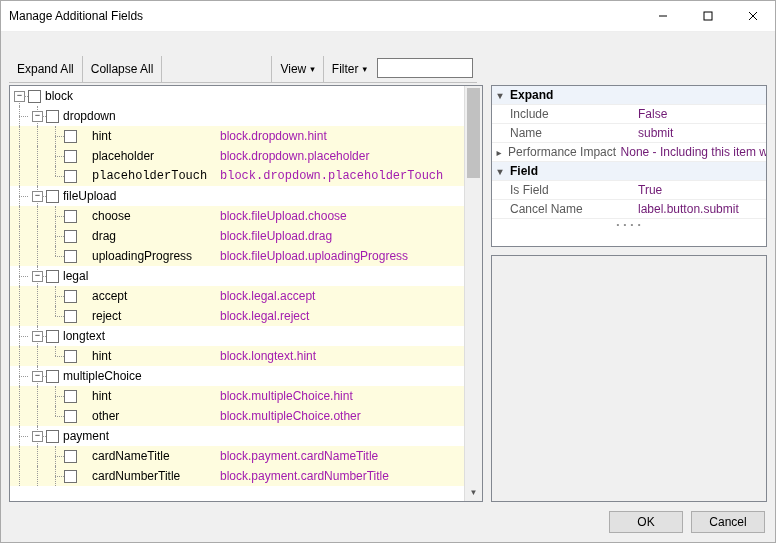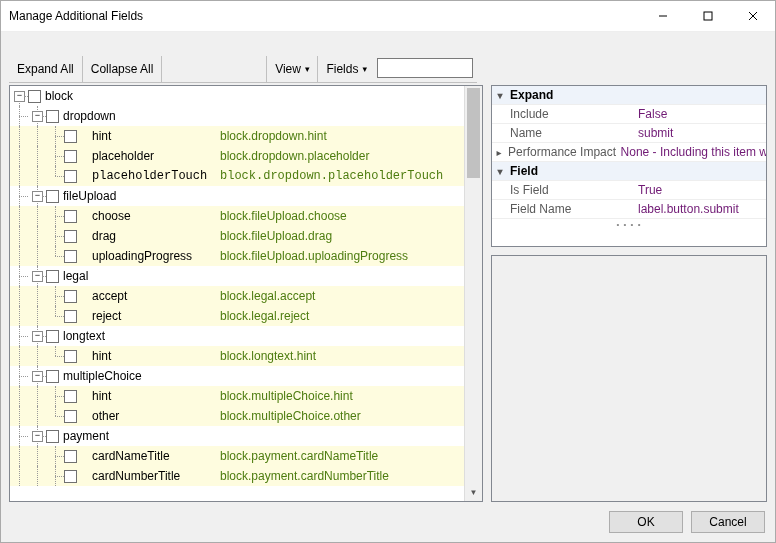--- a/index.html
+++ b/index.html
@@ -139,21 +139,21 @@
     content:""; position:absolute; left:14px; top:10px; width:4px;
     border-top:1px dotted #999;
   }
   .chk {
     display:inline-block; width:13px; height:13px;
     border:1px solid #707070; background:#fff;
     margin-right:4px; vertical-align:middle; box-sizing:border-box;
   }
   .node-label { display:inline-block; width: auto; }
   .leaf-label { position:absolute; left:82px; }
-  .leaf-path  { position:absolute; left:210px; color:#4d7c0f; }
+  .leaf-path  { position:absolute; left:210px; color:#a21caf; }
 
   .right-col {
     width: 276px;
     display:flex; flex-direction:column;
     gap:8px;
   }
   .props {
     background:#fff; border:1px solid #828790;
     flex: 0 0 auto;
     height: 160px;
@@ -226,21 +226,21 @@
         </div>
         <div class="tool-btn">
           <span>Collapse All</span>
         </div>
         <div class="tool-spacer"></div>
         <div class="tool-dd">
           <span>View</span>
           <span class="dd-caret">▾</span>
         </div>
         <div class="tool-dd">
-          <span>Fields</span>
+          <span>Filter</span>
           <span class="dd-caret">▾</span>
         </div>
         <input class="filter-box" value="" style="">
       </div>
     </div>
     <div class="main" style="padding-top: 2px;">
 
     <div class="left-pane">
 
       <div style="position:absolute; left:-1px; right:-1px; top:-34px;"></div>
@@ -441,21 +441,21 @@
           <span class="k" style="color:#000;">Field</span>
           <span class="v"></span>
         </div>
         <div class="pg-row">
           <span class="exp"></span>
           <span class="k">Is Field</span>
           <span class="v">True</span>
         </div>
         <div class="pg-row">
           <span class="exp"></span>
-          <span class="k">Field Name</span>
+          <span class="k">Cancel Name</span>
           <span class="v">label.button.submit</span>
         </div>
         <div class="splitter-dots">• • • •</div>
       </div>
       <div class="preview"></div>
     </div>
 
   </div>
 
   <div class="footer">

